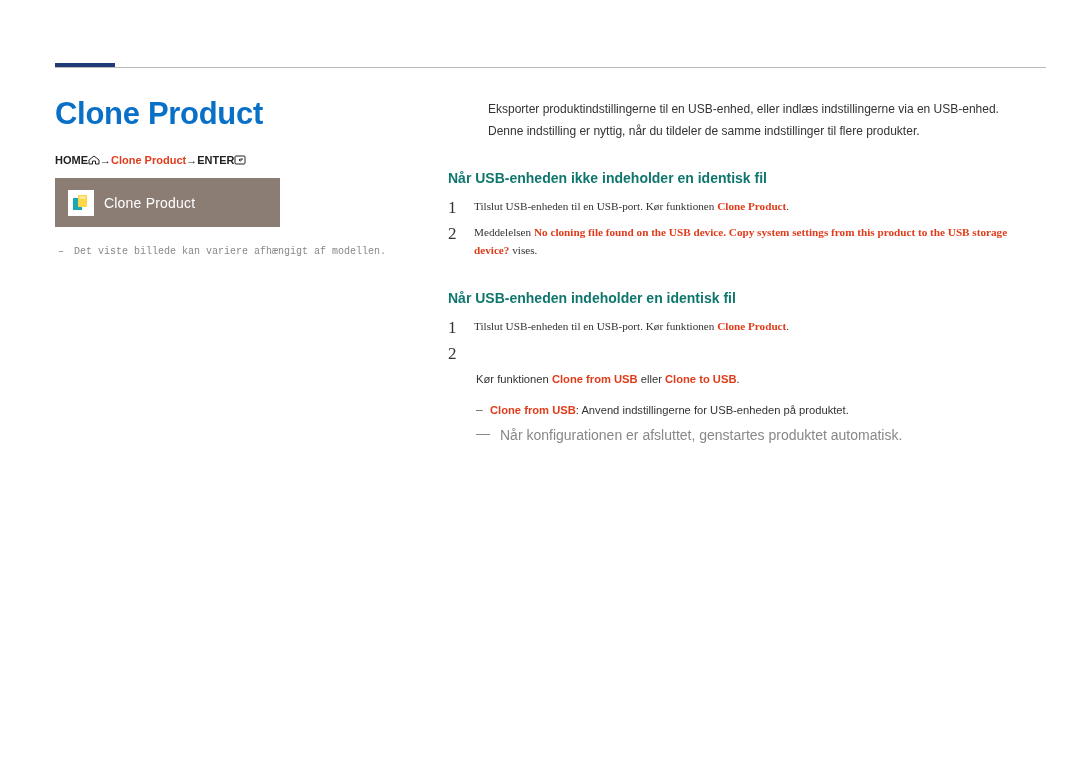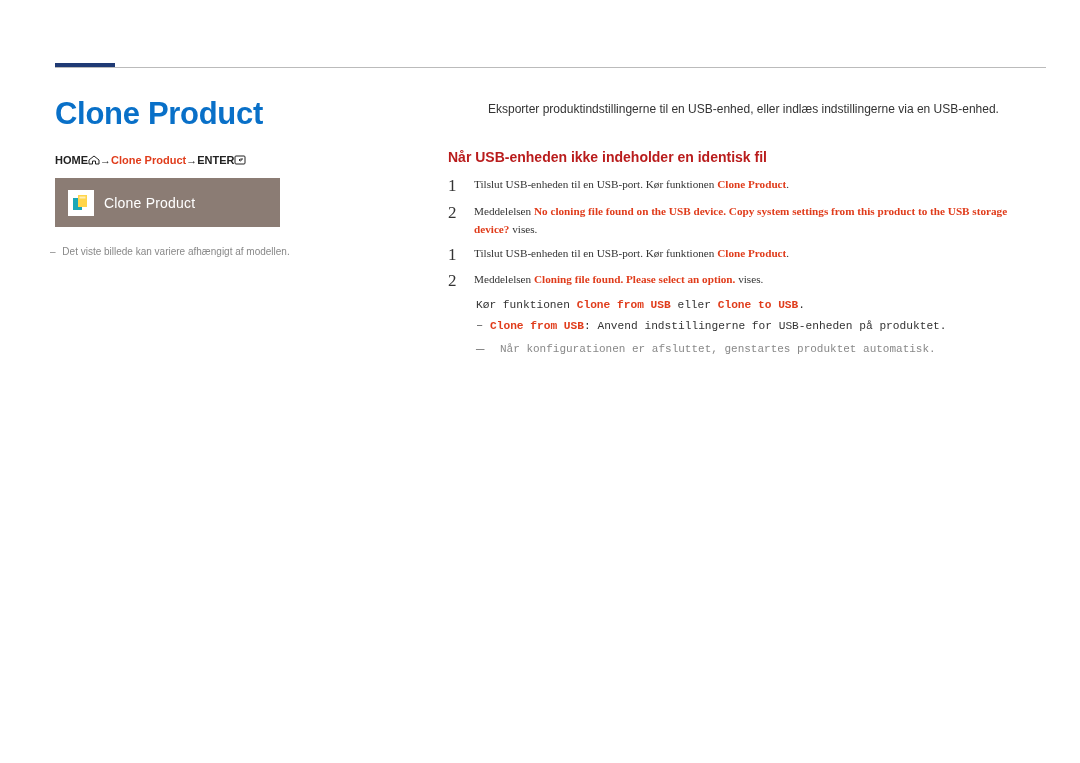--- a/index.html
+++ b/index.html
@@ -73,39 +73,40 @@
   .preview-icon svg { display:block; }
   .preview-label {
     color: #fff;
     font-size: 14px;
     font-weight: 300;
     letter-spacing: 0.2px;
   }
   .footnote {
     position: absolute;
     top: 246px;
-    left: 50px;
+    left: 58px;
     font-size: 10px;
     color: #888;
+    font-family: Liberation Mono, monospace;
   }
   .footnote-text { margin-left: 10px; }
   .main-col {
     position: absolute;
     top: 100px;
     left: 448px;
     right: 36px;
     font-size: 12px;
     color: #333;
     line-height: 1.55;
   }
   .intro p { margin-bottom: 3px; margin-left: 40px; }
   .sub-head {
     font-size: 14px;
     font-weight: 700;
-    color: #b91c1c;
+    color: #0f766e;
     margin-top: 28px;
     margin-bottom: 8px;
   }
   .step-row {
     display: flex;
     align-items: flex-start;
     gap: 14px;
     margin-bottom: 6px;
   }
   .step-num {
@@ -114,47 +115,47 @@
     color: #333;
     min-width: 12px;
     line-height: 1.2;
     font-weight: 400;
   }
   .step-body { flex: 1; font-size: 11.2px; line-height: 1.6; color: #333; font-family: Liberation Serif, serif; }
   .accent { color: #e03c1b; font-weight: 700; }
   .dash-item {
     position: relative;
     padding-left: 14px;
-    margin-top: 3px;
+    margin-top: 14px;
     font-size: 11.2px;
   }
   .dash-item::before {
     content: "–";
     position: absolute;
     left: 0;
     top: -1px;
     color: #666;
     font-size: 12px;
   }
   .long-dash-note {
     position: relative;
     padding-left: 24px;
     margin-top: 6px;
-    font-size: 11px;
+    font-size: 14px;
     color: #888;
   }
   .long-dash-note::before {
     content: "―";
     position: absolute;
     left: 0;
     top: -2px;
     color: #888;
     font-size: 14px;
   }
-  .indent-block { margin-left: 28px; margin-top: 6px; font-family: Liberation Mono, monospace; }
+  .indent-block { margin-left: 28px; margin-top: 6px; }
 </style>
 </head>
 <body>
 
 <div class="accent-bar"></div>
 <div class="top-rule"></div>
 
 <h1 class="page-title">Clone Product</h1>
 
 <div class="breadcrumb">
@@ -188,51 +189,50 @@
 </div>
 
 <div class="footnote">
   <span style="color:#888;">–</span>
   <span class="footnote-text" style="margin-left:4px;">Det viste billede kan variere afhængigt af modellen.</span>
 </div>
 
 <div class="main-col">
   <div class="intro">
     <p>Eksporter produktindstillingerne til en USB-enhed, eller indlæs indstillingerne via en USB-enhed.</p>
+    <p>Denne indstilling er nyttig, når du tildeler de samme indstillinger til flere produkter.</p>
   </div>
 
   <h3 class="sub-head">Når USB-enheden ikke indeholder en identisk fil</h3>
 
   <div class="step-row">
     <div class="step-num">1</div>
     <div class="step-body">
       <span>Tilslut USB-enheden til en USB-port. Kør funktionen </span><span class="accent">Clone Product</span><span>.</span>
     </div>
   </div>
 
   <div class="step-row">
     <div class="step-num">2</div>
     <div class="step-body">
       <span>Meddelelsen </span><span class="accent">No cloning file found on the USB device. Copy system settings from this product to the USB storage device?</span><span> vises.</span>
     </div>
   </div>
 
+  <h3 class="sub-head">Når USB-enheden indeholder en identisk fil</h3>
 
   <div class="step-row">
     <div class="step-num">1</div>
     <div class="step-body">
       <span>Tilslut USB-enheden til en USB-port. Kør funktionen </span><span class="accent">Clone Product</span><span>.</span>
     </div>
   </div>
 
   <div class="step-row">
     <div class="step-num">2</div>
-    <div class="step-body">
-      <span>Meddelelsen </span><span class="accent">Cloning file found. Please select an option.</span><span> vises.</span>
-    </div>
   </div>
 
   <div class="indent-block">
     <div style="font-size:11.2px;">
       <span>Kør funktionen </span><span class="accent">Clone from USB</span><span> eller </span><span class="accent">Clone to USB</span><span>.</span>
     </div>
     <div class="dash-item">
       <span class="accent">Clone from USB</span><span>: Anvend indstillingerne for USB-enheden på produktet.</span>
     </div>
     <div class="long-dash-note">Når konfigurationen er afsluttet, genstartes produktet automatisk.</div>

